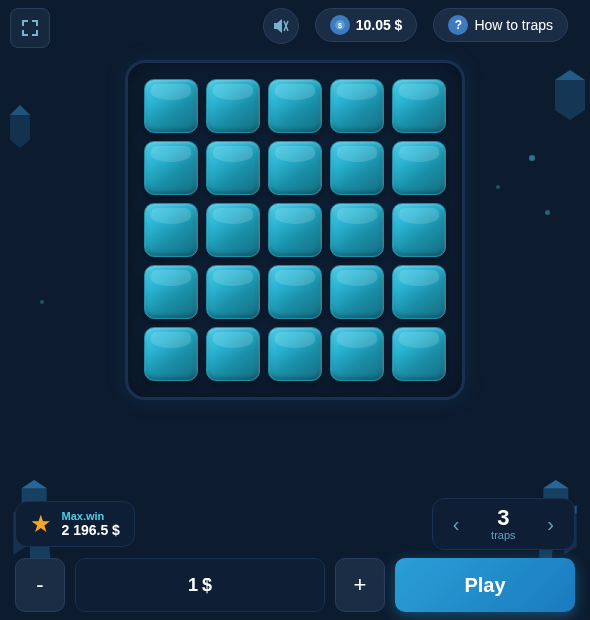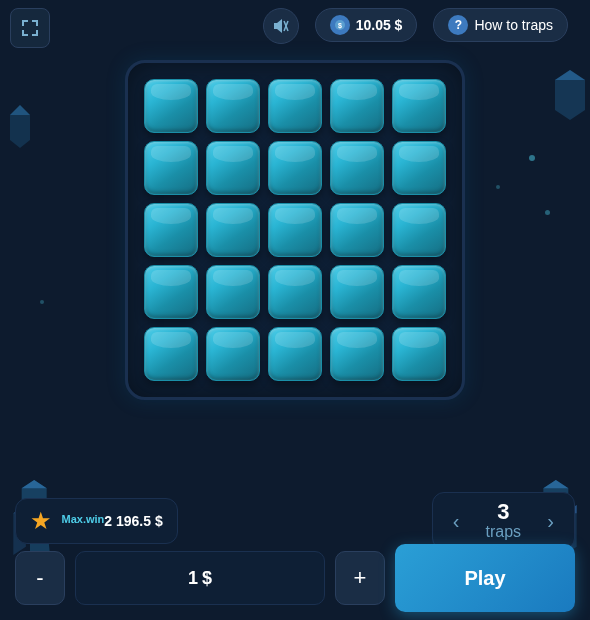--- a/index.html
+++ b/index.html
@@ -172,21 +172,21 @@
       gap: 10px;
     }
 
     .star-icon {
       font-size: 24px;
       color: #f5a623;
     }
 
     .max-win-info {
       display: flex;
-      flex-direction: row;
+      flex-direction: column;
     }
 
     .max-win-label {
       color: #4ecde8;
       font-size: 11px;
       font-weight: bold;
     }
 
     .max-win-value {
       color: #fff;
@@ -223,21 +223,21 @@
 
     .traps-number {
       color: #fff;
       font-size: 22px;
       font-weight: bold;
       line-height: 1;
     }
 
     .traps-label {
       color: #6b9fc0;
-      font-size: 16px;
+      font-size: 11px;
     }
 
     
     .bet-bar {
       position: absolute;
       bottom: 8px;
       left: 50%;
       transform: translateX(-50%);
       width: 560px;
       display: flex;
@@ -268,21 +268,21 @@
       display: flex;
       align-items: center;
       justify-content: center;
       color: #fff;
       font-size: 18px;
       font-weight: bold;
     }
 
     .play-btn {
       width: 180px;
-      height: 68px;
+      height: 54px;
       background: linear-gradient(135deg, #2a9fd6 0%, #1a7abf 100%);
       border: none;
       border-radius: 10px;
       color: #fff;
       font-size: 20px;
       font-weight: bold;
       cursor: pointer;
       box-shadow: 0 4px 15px rgba(42, 159, 214, 0.4);
     }
 

